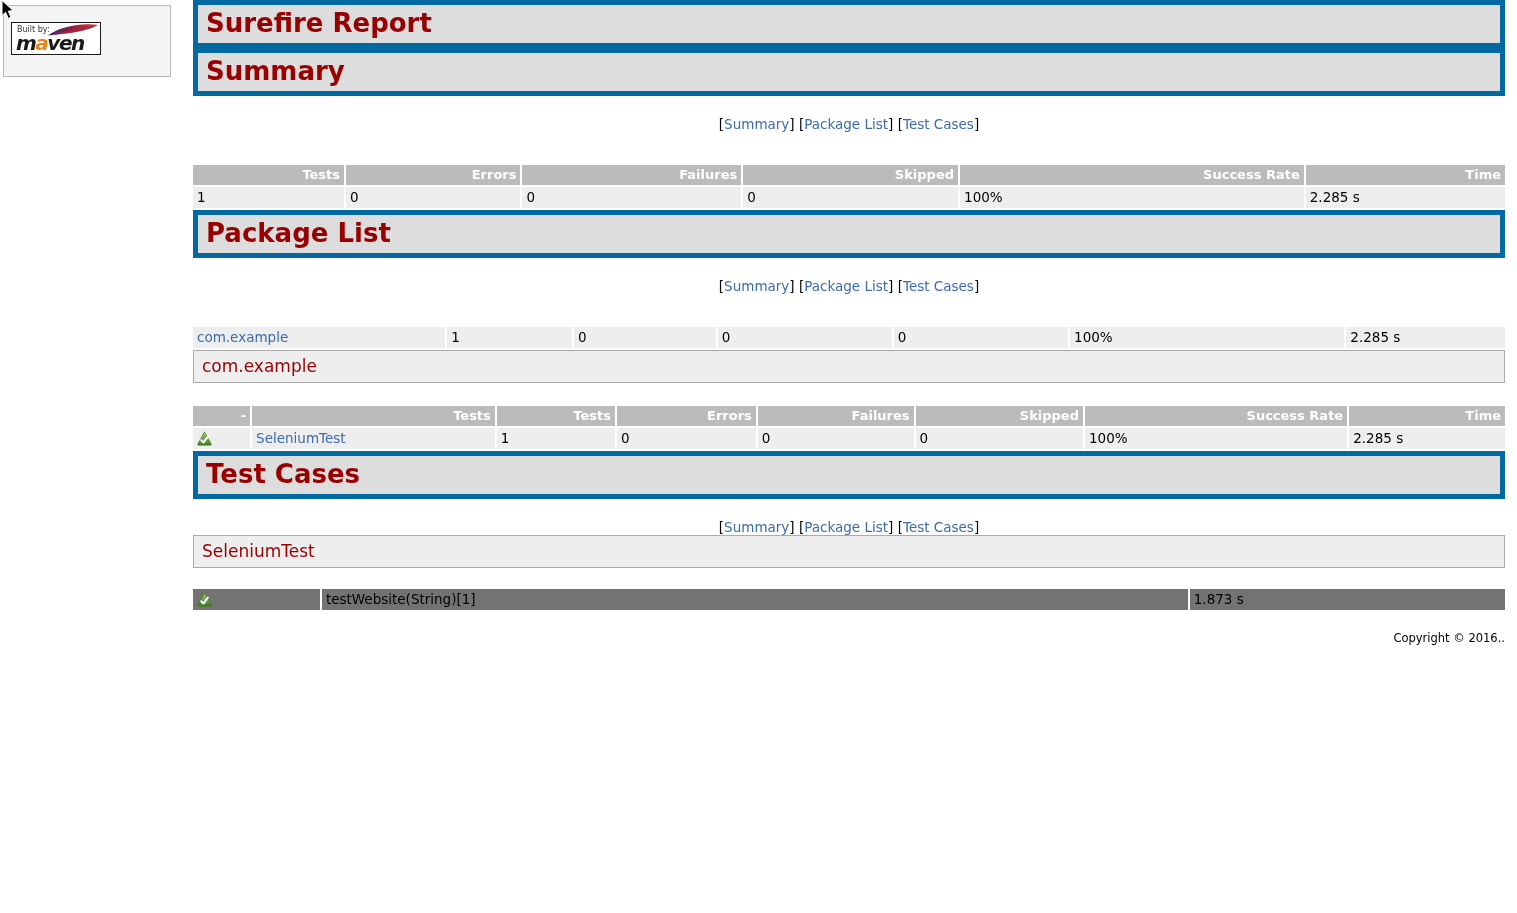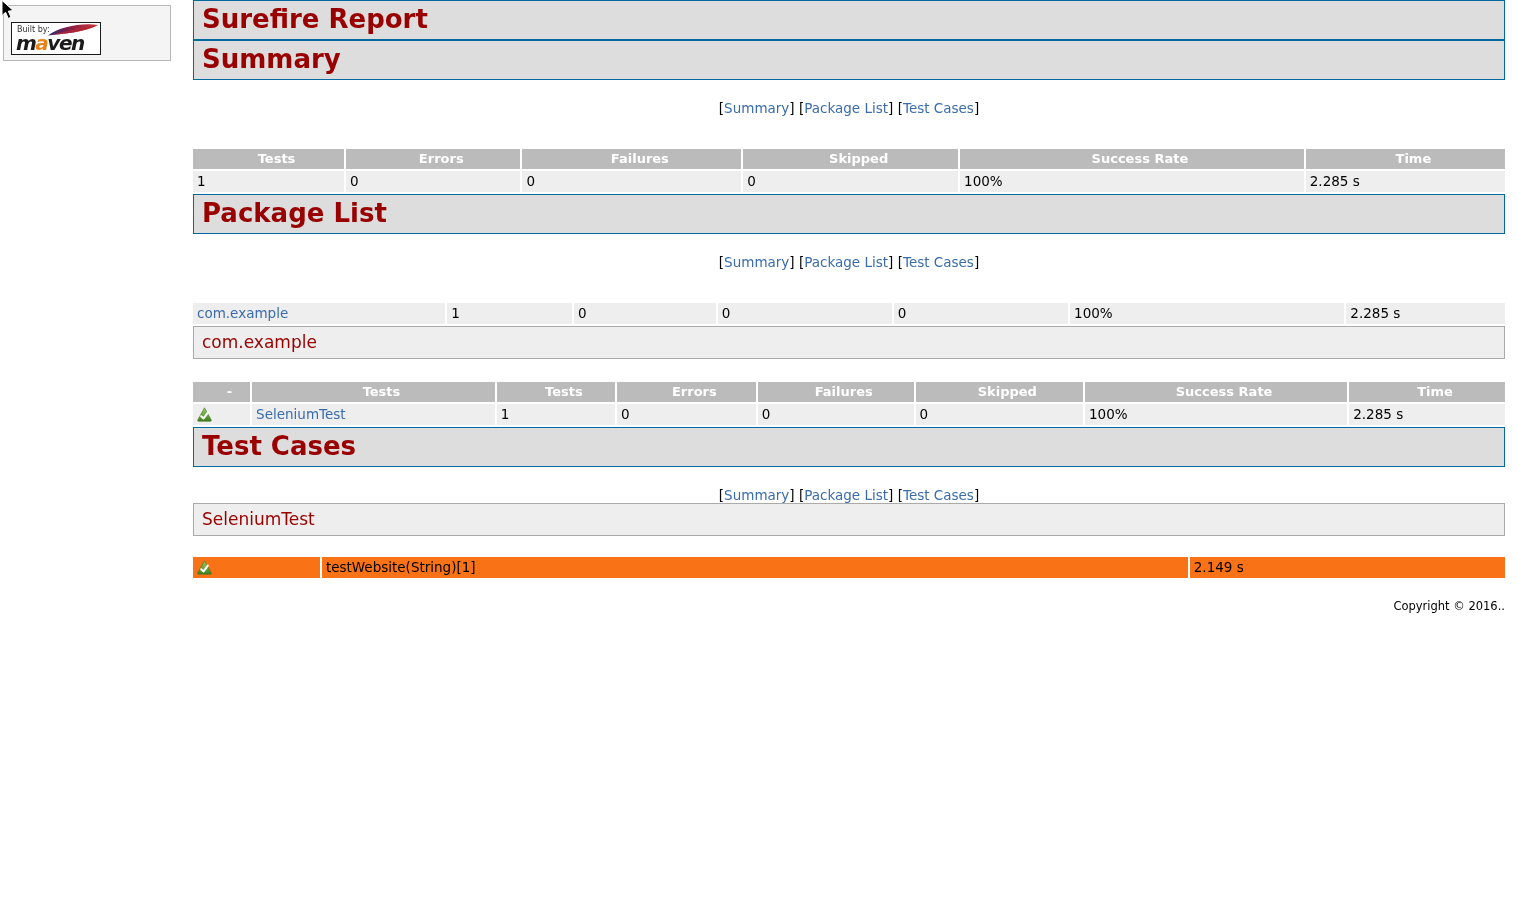--- a/index.html
+++ b/index.html
@@ -8,21 +8,21 @@
     background: #ffffff;
     font-family: "DejaVu Sans", "Liberation Sans", sans-serif;
     font-size: 13px;
     color: #000000;
   }
   #page { position: relative; width: 1517px; min-height: 913px; background:#fff; overflow:hidden; }
 
   
   #leftColumn {
     position: absolute; left: 3px; top: 5px;
-    width: 168px; height: 56px;
+    width: 168px; height: 72px;
     background: #f4f4f4;
     border: 1px solid #b7b7b7;
   }
   .maven-logo {
     position: relative;
     margin: 16px 0 0 7px;
     width: 90px; height: 33px;
     background: #ffffff;
     border: 1px solid #1a1a1a;
     overflow: hidden;
@@ -44,21 +44,21 @@
   .maven-logo .feather { position: absolute; right: 1px; top: 1px; }
 
   
   #cursor { position: absolute; left: 1px; top: 0px; z-index: 50; }
 
   
   #bodyColumn { margin: 0 12px 0 193px; }
 
   h2.section-banner {
     background: #dddddd;
-    border: 1px solid #0369a1;
+    border: 5px solid #0369a1;
     color: #990000;
     font-size: 26px;
     line-height: 1.12;
     font-weight: bold;
     padding: 4px 6px 5px 8px;
     margin: 0;
   }
   h3.subsection-banner {
     background: #eeeeee;
     border: 1px solid #aaaaaa;
@@ -87,33 +87,33 @@
     border-spacing: 2px;
     width: calc(100% + 4px);
     margin-left: -2px;
     margin-right: -2px;
     table-layout: fixed;
   }
   table.body-table th {
     background: #bbbbbb;
     color: #ffffff;
     font-weight: bold;
-    text-align: center;
+    text-align: right;
     font-size: 13px;
     padding: 2px 4px 3px 20px;
     overflow: hidden; white-space: nowrap;
   }
   table.body-table td {
     background: #eeeeee;
     font-size: 13.5px;
     padding: 2px 4px 3px 4px;
     overflow: hidden; white-space: nowrap;
     vertical-align: middle;
   }
-  table.body-table tr.row-dark td { background: #f97316; }
+  table.body-table tr.row-dark td { background: #737373; }
   td.icon-cell { text-align: left; }
   .status-icon-svg { display: inline-block; vertical-align: middle; }
 
   #footer {
     margin: 19px 12px 0 193px;
     text-align: right;
     font-size: 11.5px;
     padding-bottom: 40px;
   }
 </style>
@@ -290,21 +290,21 @@
                   <linearGradient id="sg2" x1="0" y1="0" x2="0" y2="1">
               <stop offset="0" stop-color="#9ed06a"></stop>
                     <stop offset="1" stop-color="#3f7d1e"></stop>
             </linearGradient>
                 </defs>
             <path d="M7.5,0.8 L14.2,13 Q14.7,14.2 13.3,14.2 L1.7,14.2 Q0.3,14.2 0.8,13 Z" fill="url(#sg2)" stroke="#39701b" stroke-width="0.6"></path>
             <path d="M4.2,9.2 L6.6,11.4 L10.8,5.6" fill="none" stroke="#ffffff" stroke-width="2" stroke-linecap="round" stroke-linejoin="round"></path>
           </svg>
         </td>
         <td>testWebsite(String)[1]</td>
-        <td>2.149 s</td>
+        <td>1.873 s</td>
       </tr>
     </tbody>
       </table>
 
   </div>
 
   <div id="footer">
     <span>Copyright © 2016..</span>
   </div>
 

